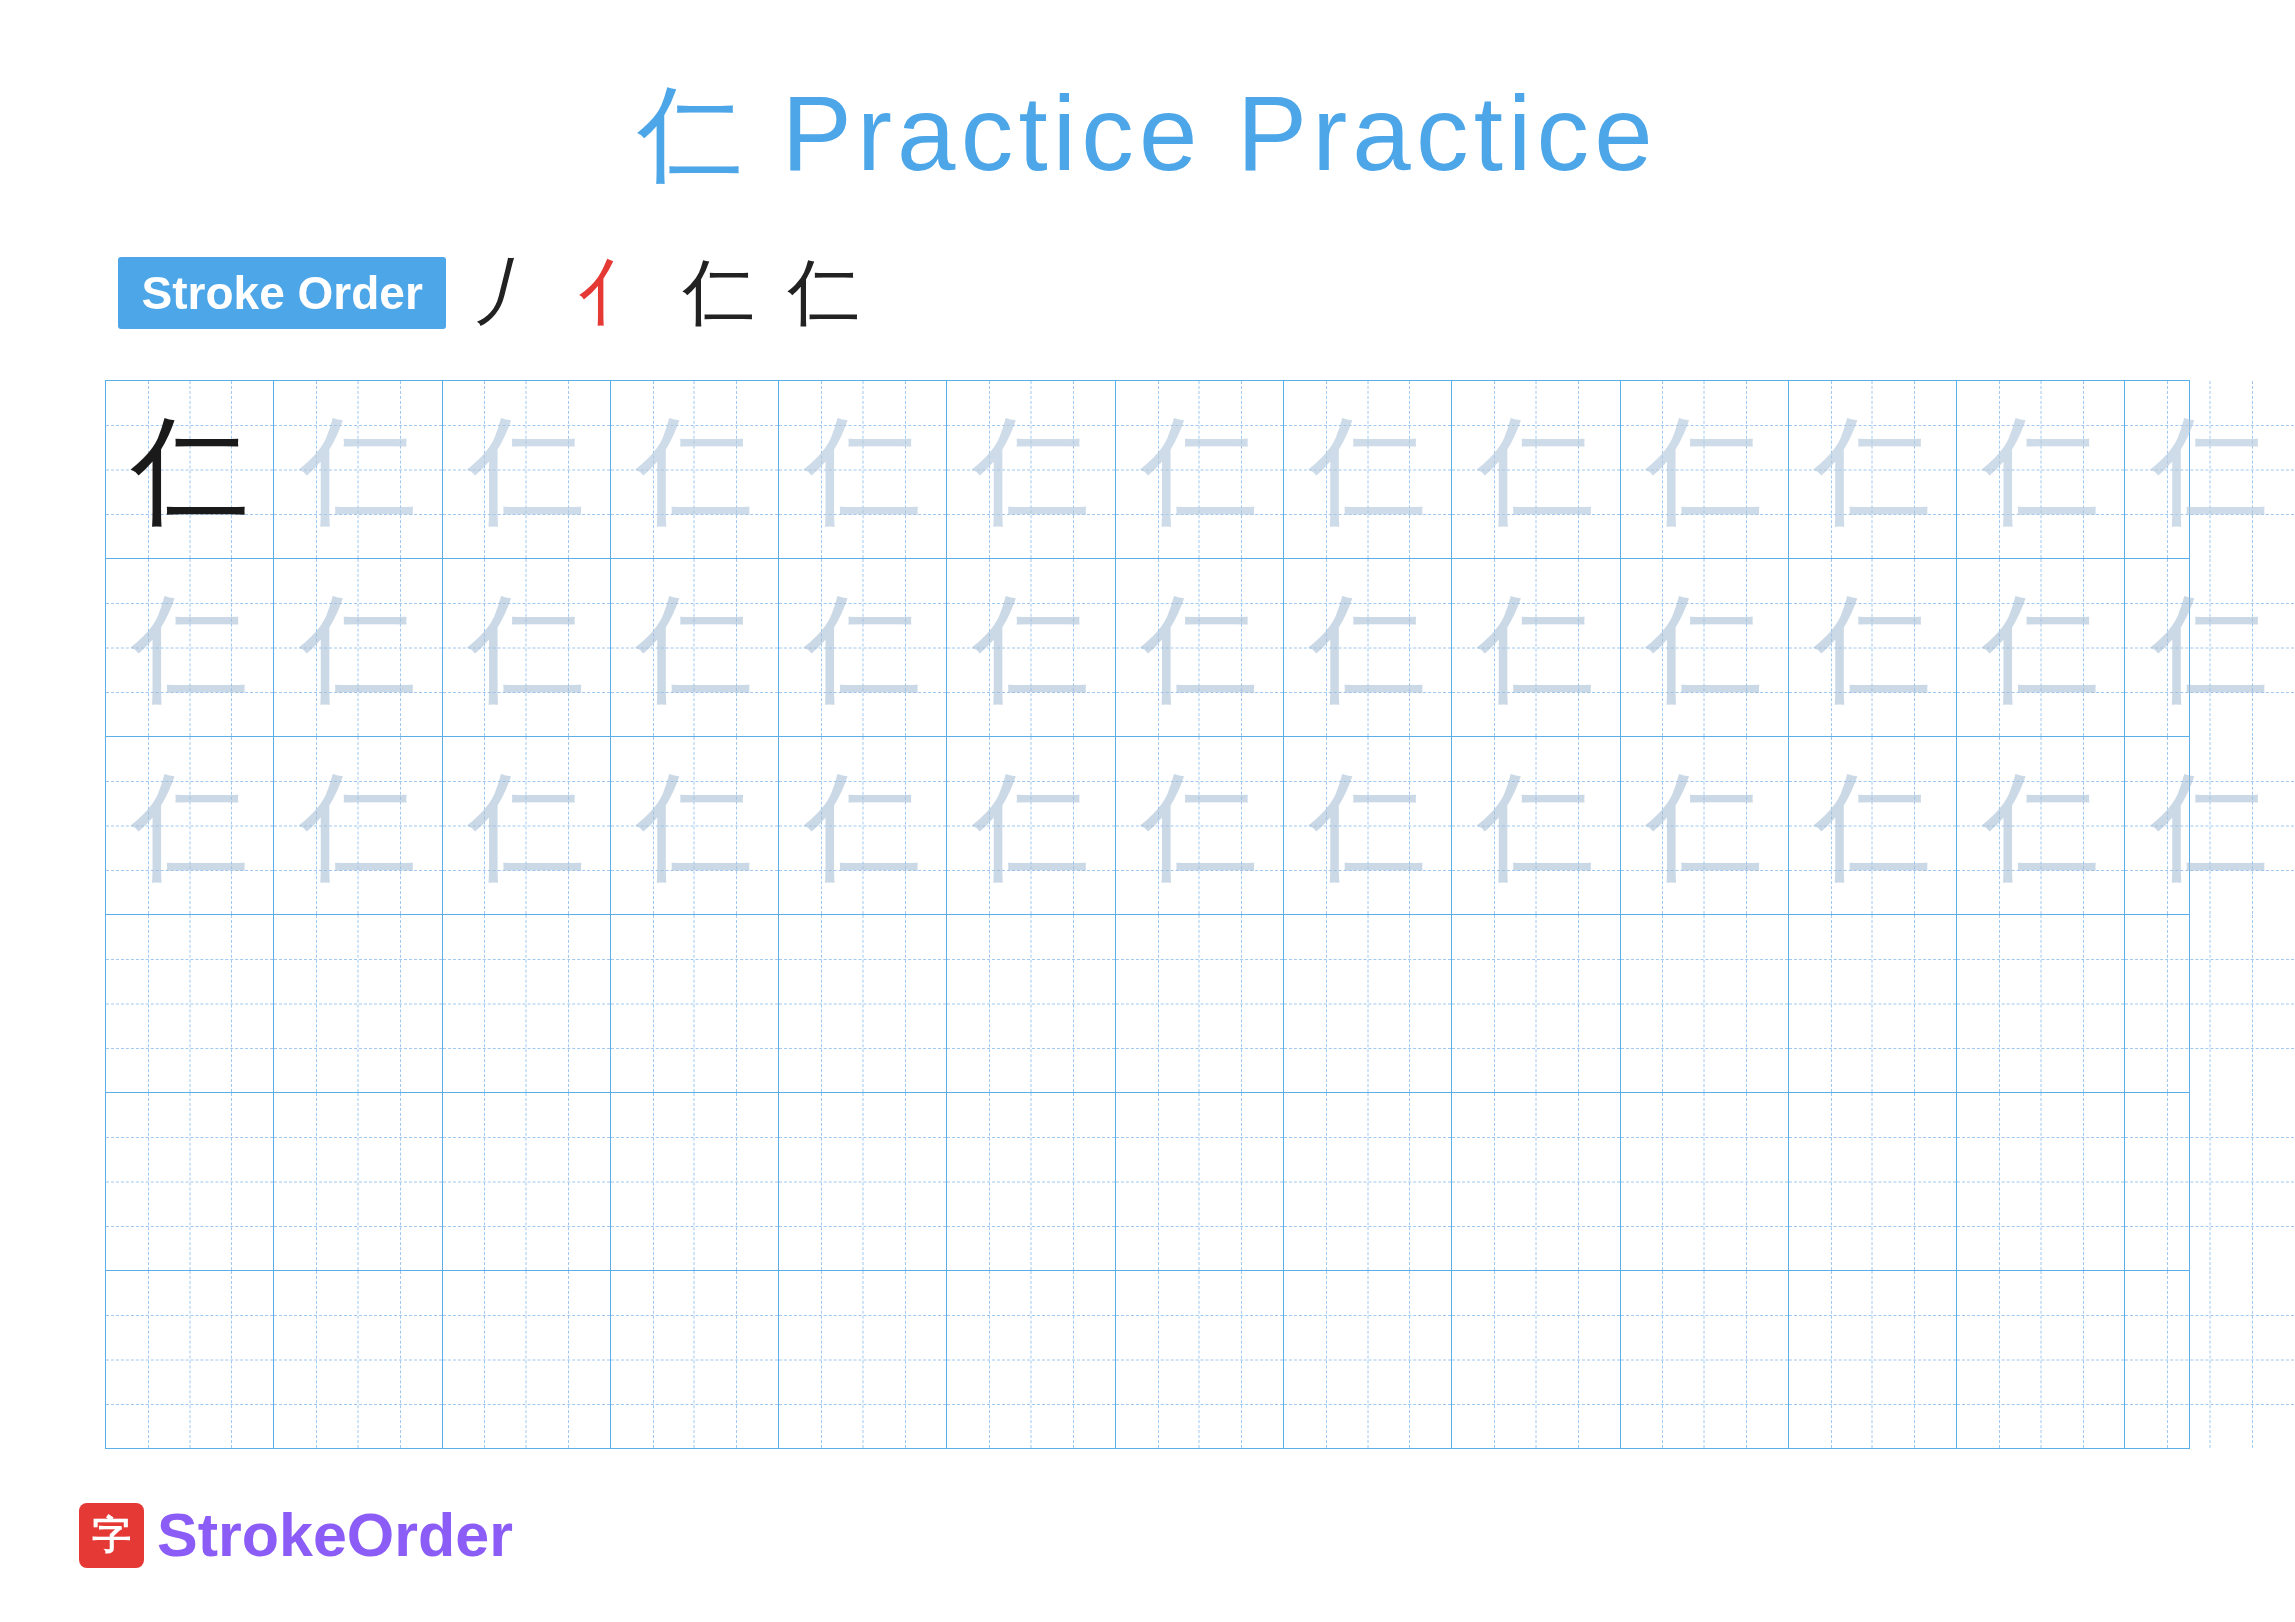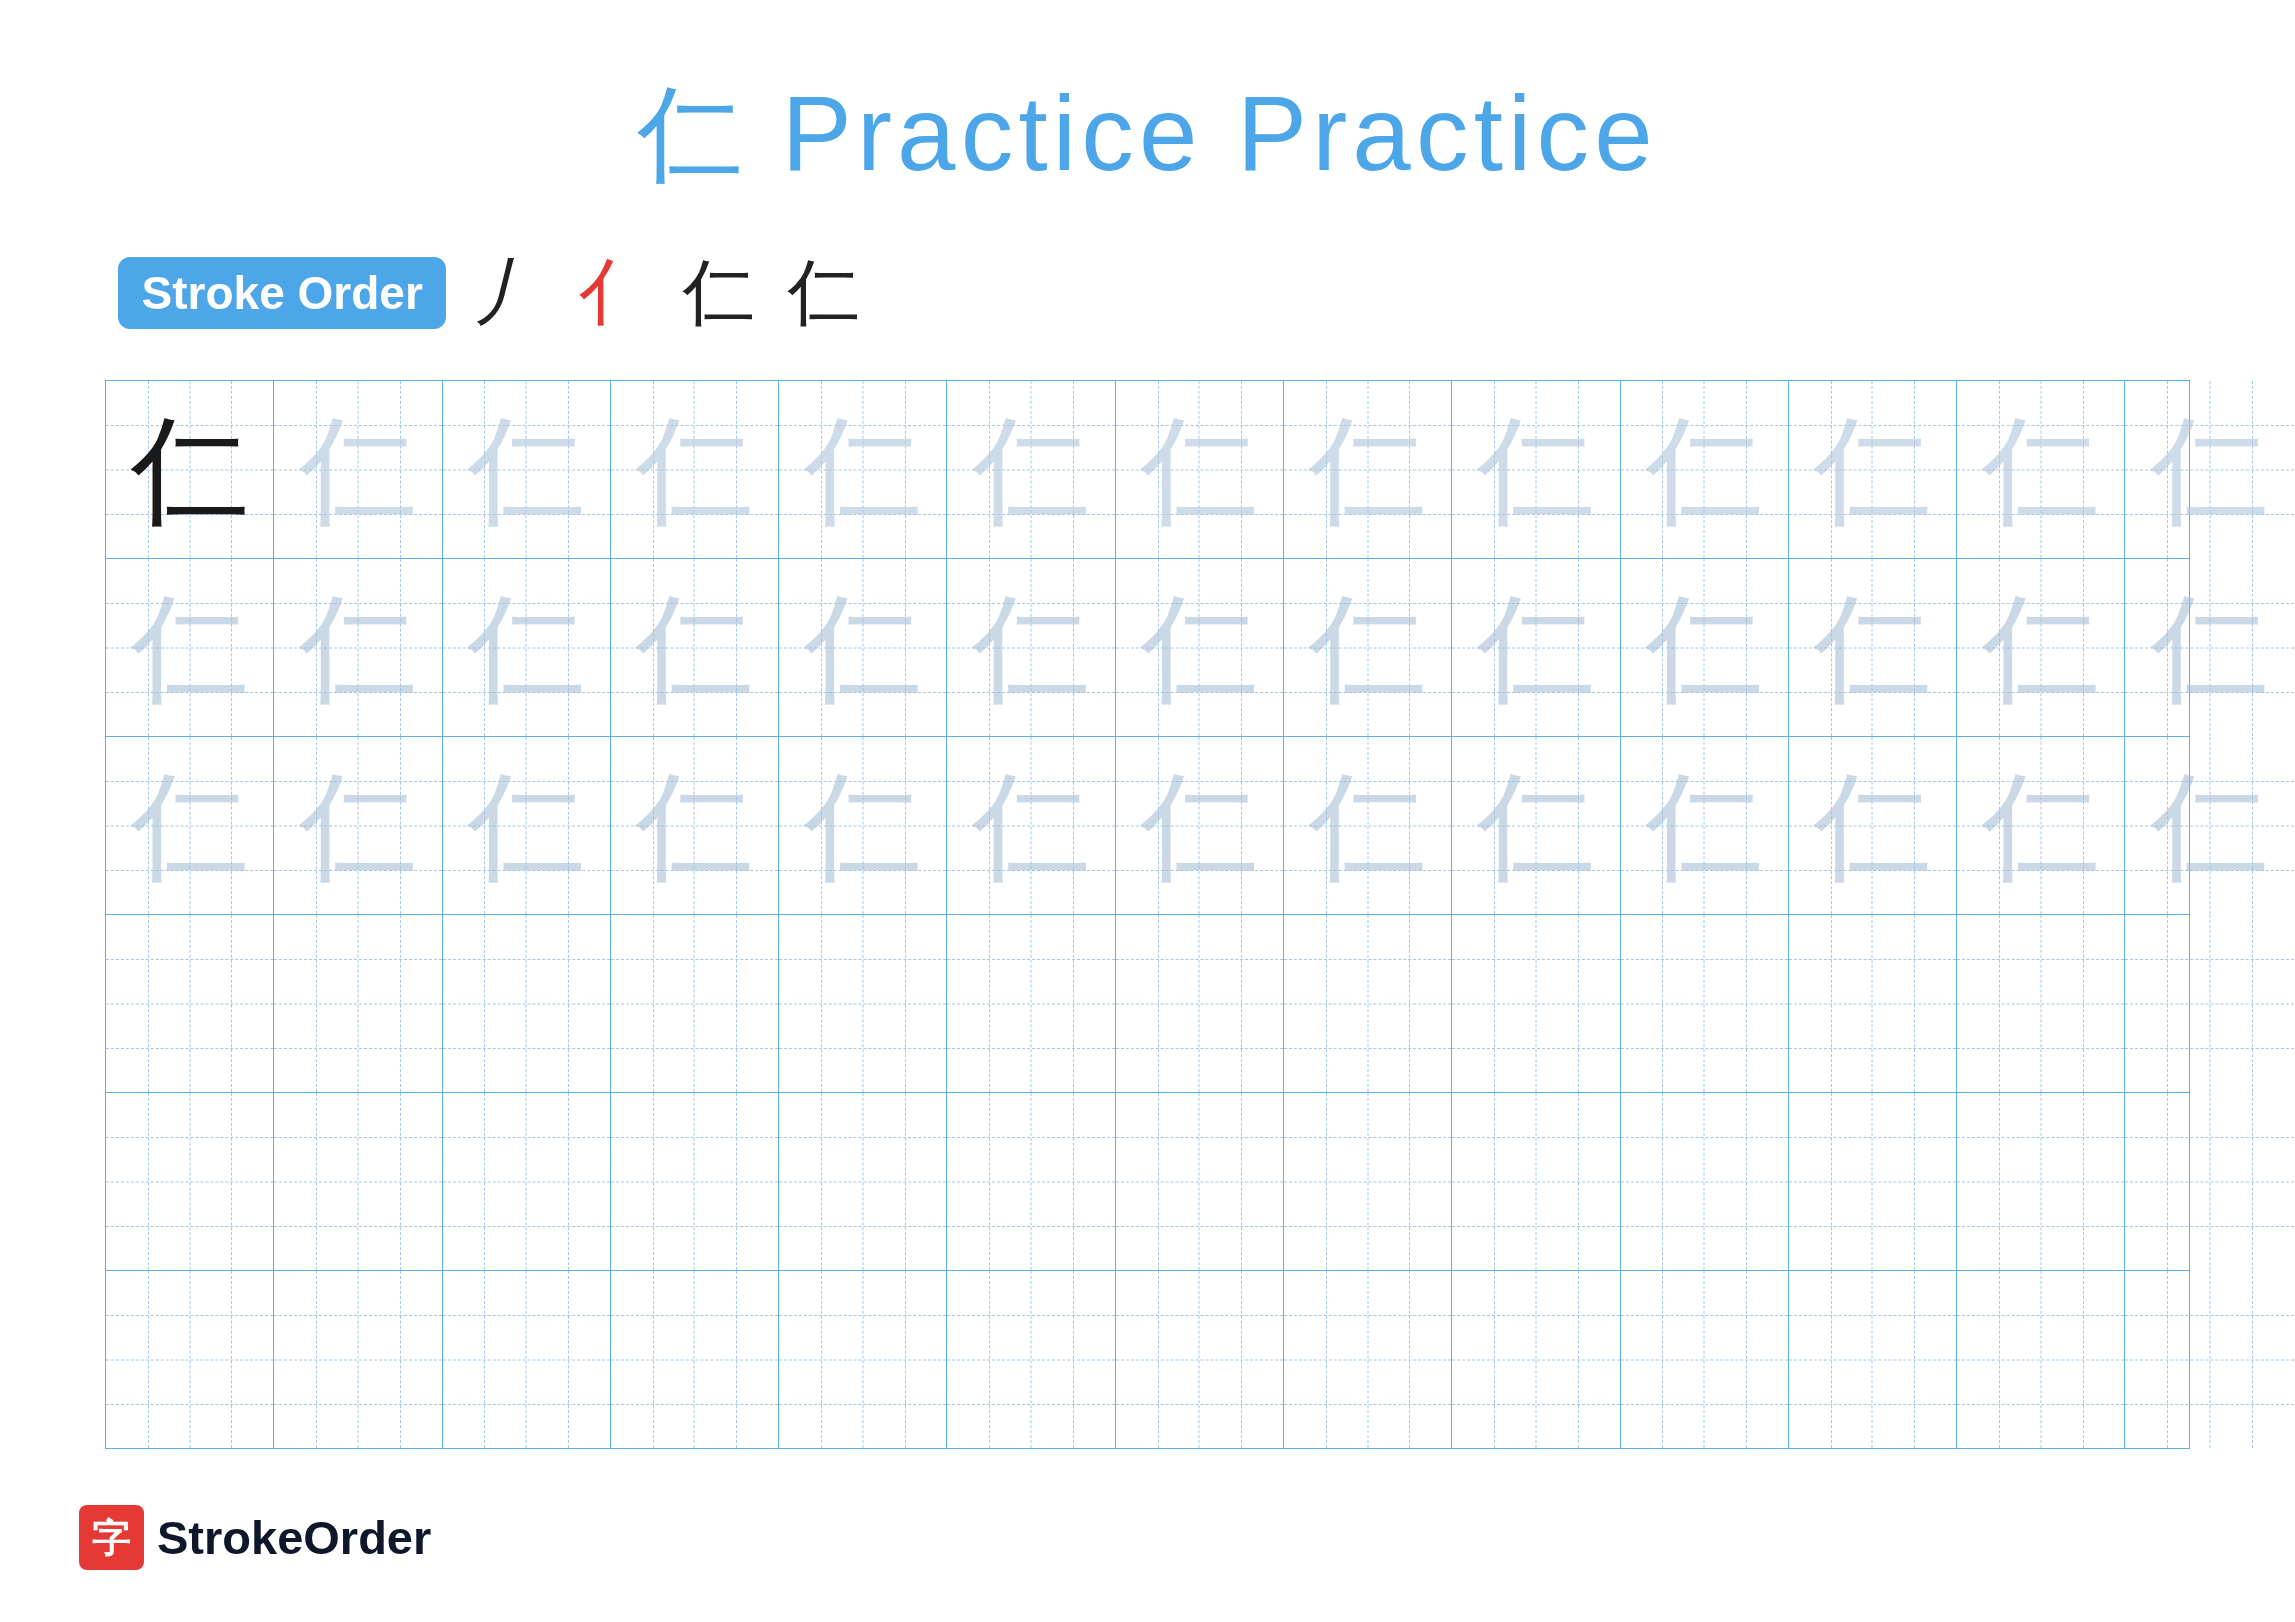--- a/index.html
+++ b/index.html
@@ -43,21 +43,21 @@
       gap: 26px;
       margin-bottom: 39px;
       margin-left: 39px;
     }
     .stroke-order-badge {
       background: #4da6e8;
       color: white;
       font-size: 46px;
       font-weight: bold;
       padding: 9.2px 23.6px;
-      border-radius: 12px;
+      border-radius: 3px;
       white-space: nowrap;
     }
     .stroke-steps {
       display: flex;
       align-items: center;
       gap: 33px;
       font-size: 72px;
     }
     .stroke-step-1 { color: #222; font-style: italic; }
     .stroke-step-2 { color: #e53935; }
@@ -174,23 +174,23 @@
       background: #e53935;
       border-radius: 7.9px;
       display: flex;
       align-items: center;
       justify-content: center;
       color: white;
       font-size: 39px;
       font-weight: bold;
     }
     .footer-logo-text {
-      font-size: 47px;
+      font-size: 61px;
       font-weight: bold;
-      color: #0f172a;
+      color: #8b5cf6;
     }
   </style>
 </head>
 <body>
 
 <div class="page">
 
   <div class="title-area">
     <h1>
       <span class="title-char">仁</span>

